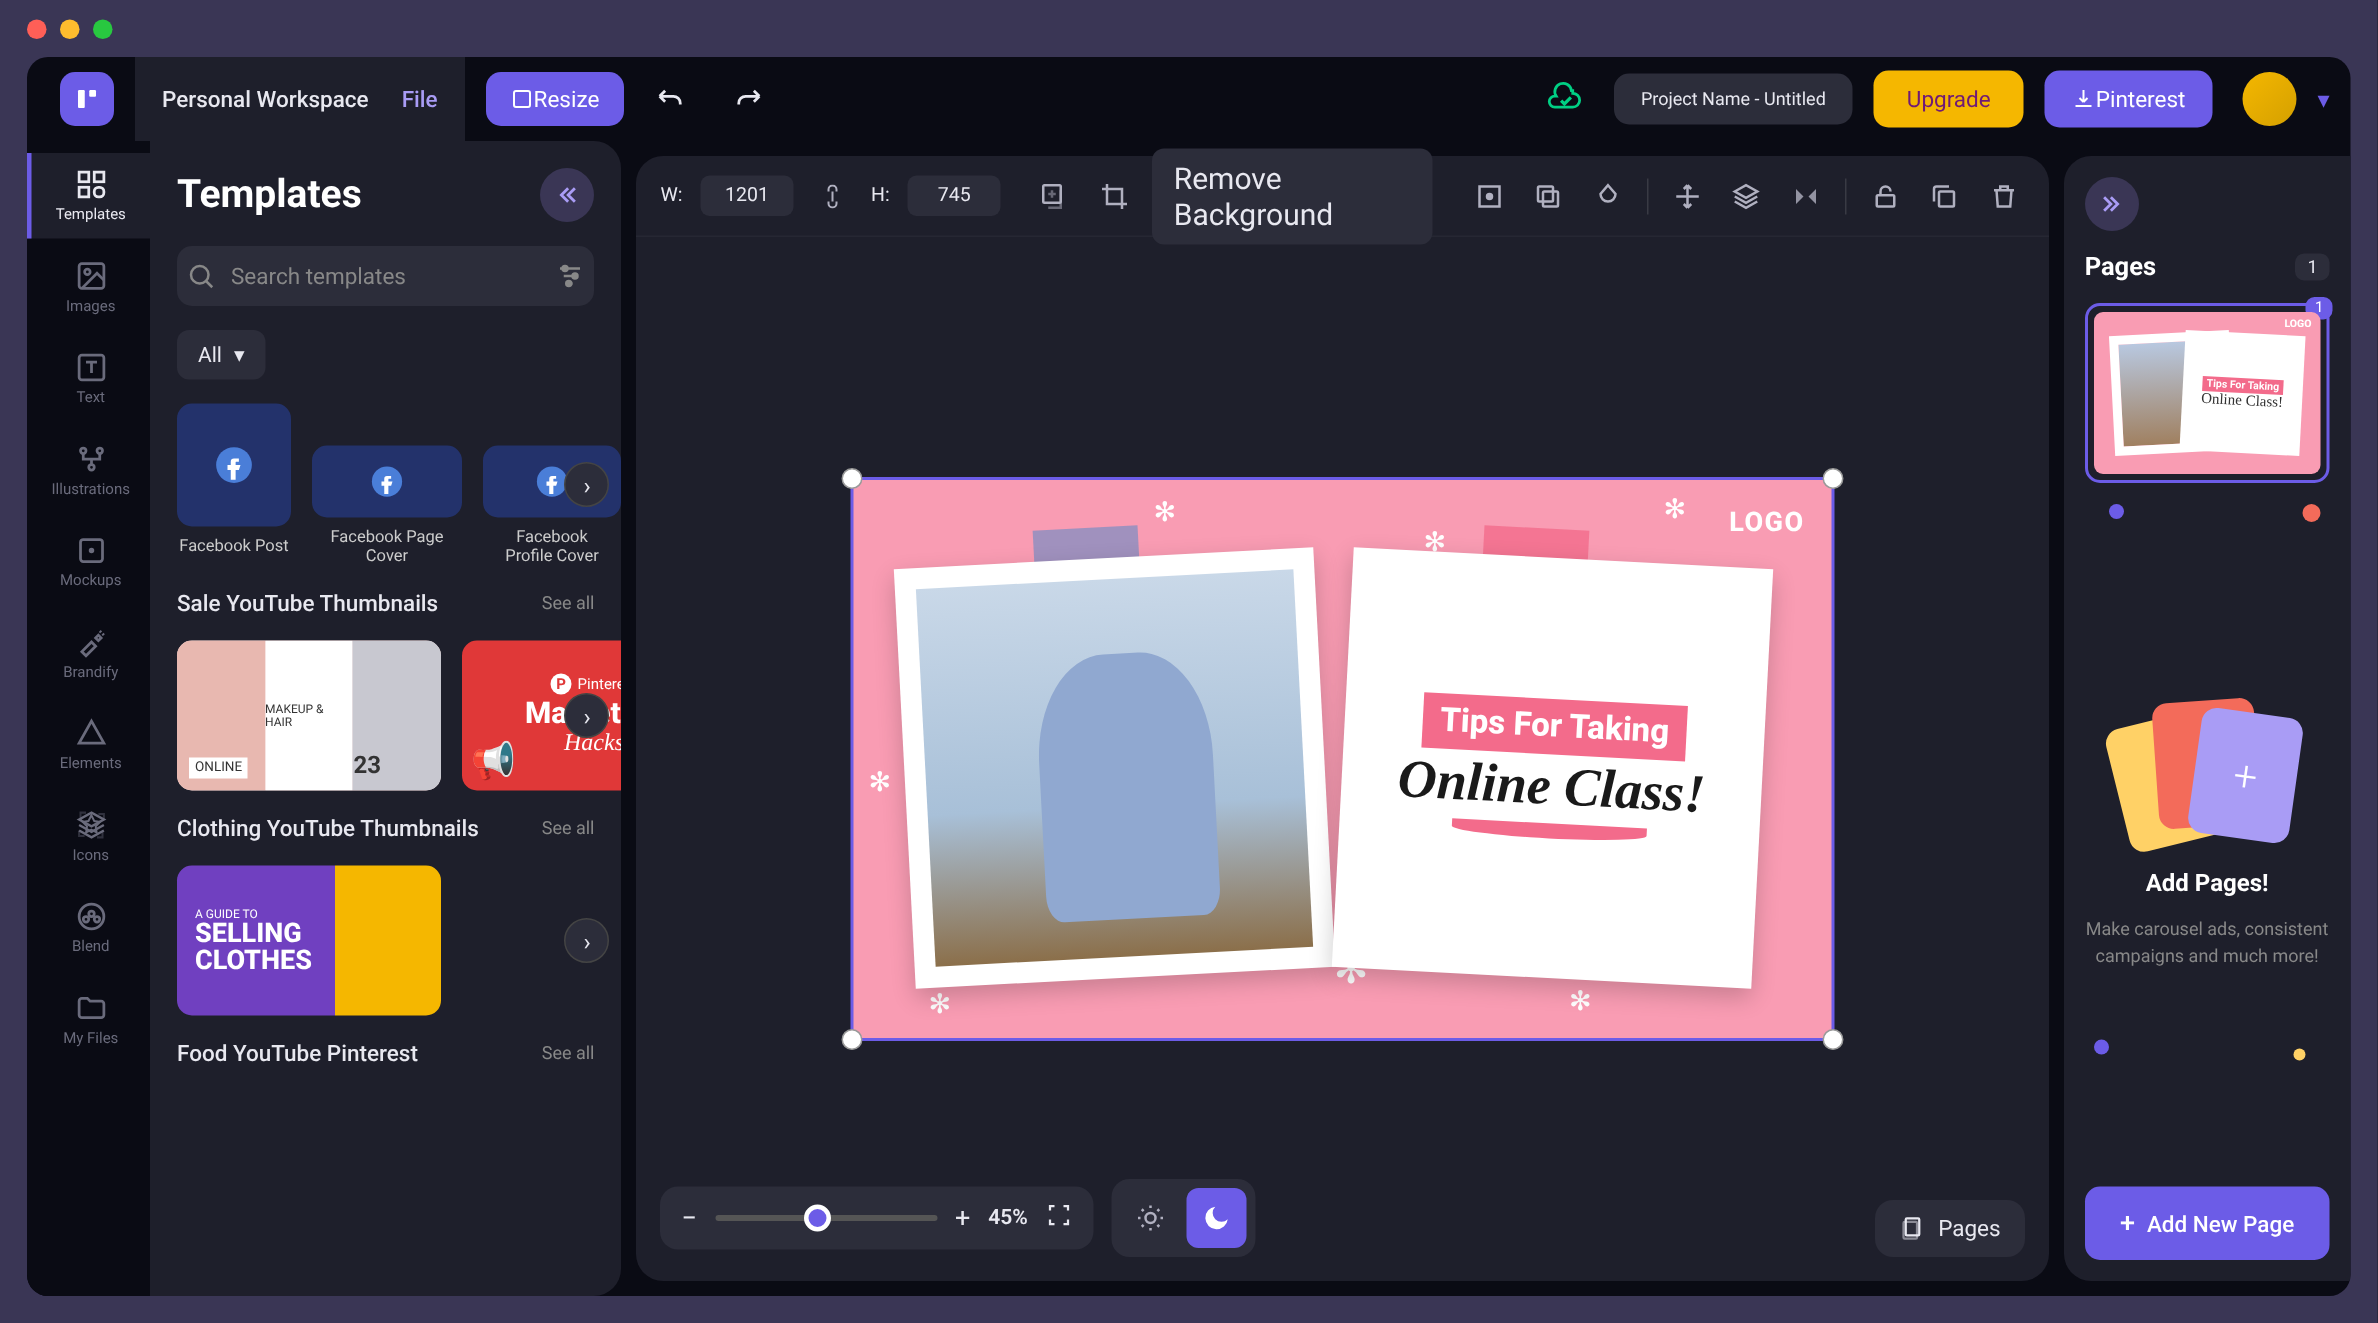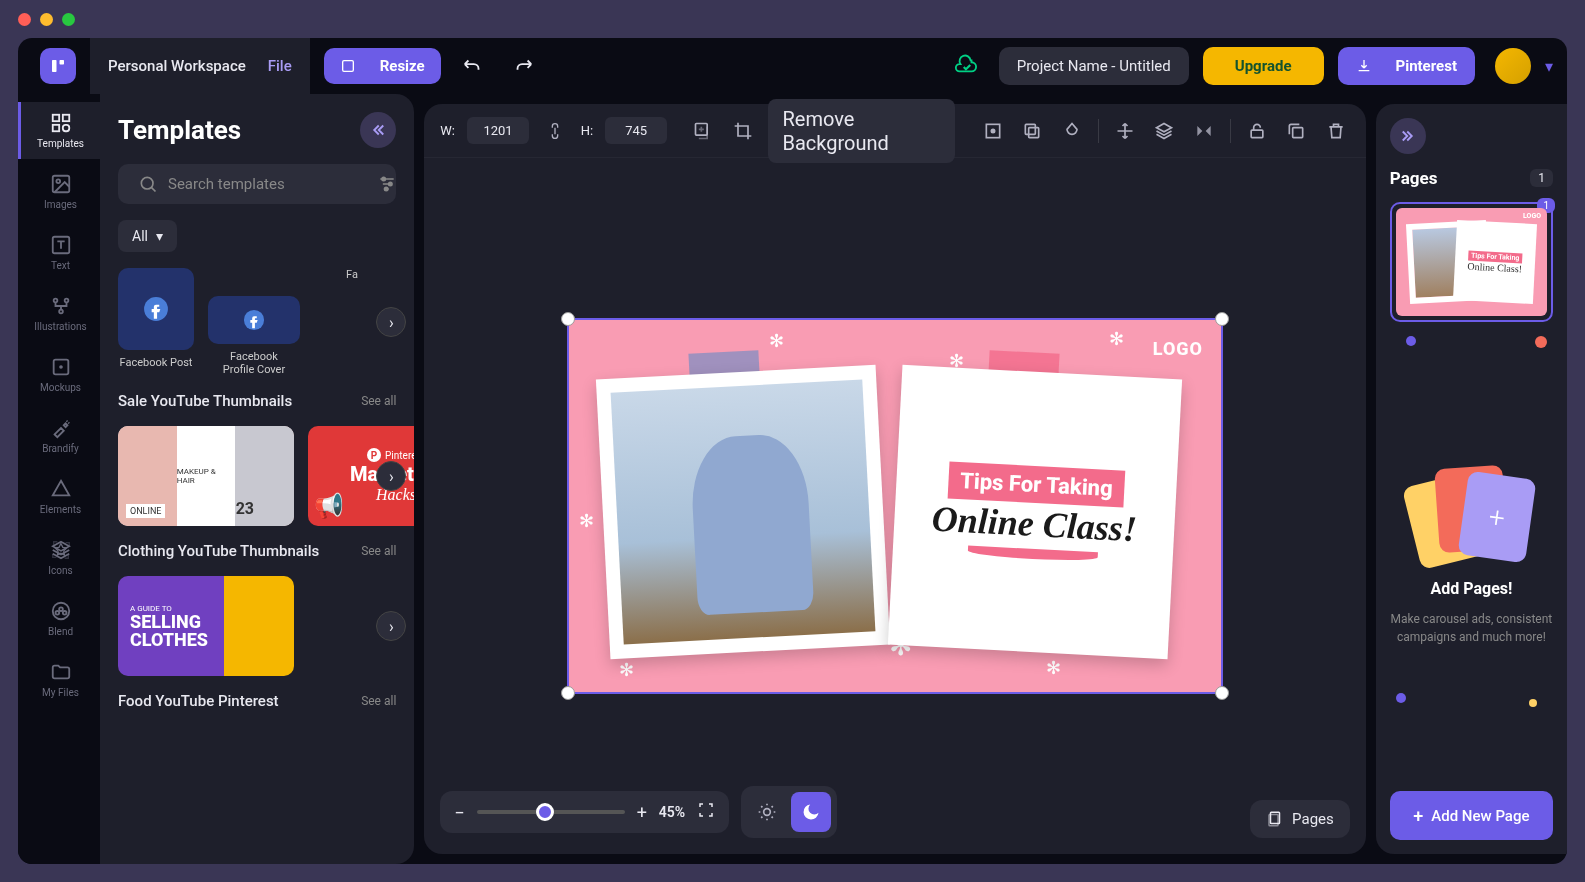--- a/index.html
+++ b/index.html
@@ -6,39 +6,39 @@
 body{background:#3a3655;width:1585px;height:882px;overflow:hidden}
 .titlebar{height:38px;display:flex;align-items:center;padding-left:18px;gap:9px}
 .titledot{width:13px;height:13px;border-radius:50%}
 .app{position:absolute;top:38px;left:18px;right:18px;bottom:18px;background:#0a0b14;border-radius:14px;overflow:hidden;display:flex;flex-direction:column}
 .topbar{height:56px;display:flex;align-items:center;padding:0 14px;gap:14px}
 .logo-box{width:36px;height:36px;background:#6c5ce7;border-radius:10px;display:flex;align-items:center;justify-content:center;margin-left:8px}
 .logo-box svg{width:18px;height:18px}
 .workspace-area{background:#1e1f2b;height:56px;display:flex;align-items:center;padding:0 18px;gap:22px;border-radius:0}
 .ws-name{color:#e8e8f0;font-size:15px;font-weight:500}
 .file-menu{color:#a99cf5;font-size:15px;font-weight:500;cursor:pointer}
-.btn{border:none;border-radius:10px;padding:9px 16px;font-size:15px;font-weight:700;cursor:pointer;display:flex;align-items:center;gap:24px}
+.btn{border:none;border-radius:10px;padding:9px 16px;font-size:15px;font-weight:400;cursor:pointer;display:flex;align-items:center;gap:0}
 .btn-resize{background:#6c5ce7;color:#fff}
-.btn-upgrade{background:#f5b700;color:#14532d;padding:10px 32px}
+.btn-upgrade{background:#f5b700;color:#701a75;padding:10px 22px}
 .btn-download{background:#6c5ce7;color:#fff;padding:10px 18px}
 .icon-btn{width:36px;height:36px;display:flex;align-items:center;justify-content:center;cursor:pointer;color:#e8e8f0;border-radius:8px}
-.project-label{background:#2c2d3a;color:#e8e8f0;padding:10px 18px;border-radius:10px;font-size:15px}
+.project-label{background:#2c2d3a;color:#e8e8f0;padding:10px 18px;border-radius:10px;font-size:12px}
 .avatar{width:36px;height:36px;border-radius:50%;background:linear-gradient(135deg,#f5b700,#d4a000);margin-left:6px}
 .chev-down{color:#6c5ce7;cursor:pointer}
 .main{flex:1;display:flex;overflow:hidden}
 .leftnav{width:82px;background:#0a0b14;display:flex;flex-direction:column;align-items:center;padding-top:8px;gap:4px}
 .navitem{width:82px;display:flex;flex-direction:column;align-items:center;gap:4px;padding:10px 0;cursor:pointer;color:#6a6b7c;border-left:3px solid transparent}
 .navitem.active{background:#1e1f2b;color:#e8e8f0;border-left-color:#6c5ce7}
 .navitem .nl{font-size:10px}
 .navitem svg{width:22px;height:22px}
 .panel{width:360px;background:#1e1f2b;border-radius:0 18px 18px 0;padding:18px;display:flex;flex-direction:column;gap:16px;overflow-y:auto}
 .panel-head{display:flex;align-items:center;justify-content:space-between}
 .panel-title{color:#fff;font-size:26px;font-weight:700}
 .collapse-btn{width:36px;height:36px;border-radius:50%;background:#3a3655;display:flex;align-items:center;justify-content:center;color:#a99cf5;cursor:pointer}
-.search-row{background:#2c2d3a;border-radius:10px;display:flex;align-items:center;padding:10px 20px;gap:10px}
+.search-row{background:#2c2d3a;border-radius:10px;display:flex;align-items:center;padding:10px 6px;gap:10px}
 .search-row input{flex:1;background:transparent;border:none;color:#e8e8f0;font-size:15px;outline:none}
 .search-row input::placeholder{color:#888}
 .chip{background:#2c2d3a;color:#e8e8f0;padding:8px 14px;border-radius:8px;display:inline-flex;align-items:flex-end;gap:8px;font-size:14px;cursor:pointer;align-self:flex-start}
 .preset-row{display:flex;gap:14px;position:relative}
 .preset{display:flex;flex-direction:column;align-items:center;gap:6px;cursor:pointer;flex-shrink:0}
 .preset-tile{width:76px;height:68px;background:#23326b;border-radius:10px;display:flex;align-items:center;justify-content:center}
 .preset-label{color:#ccc;font-size:11px;text-align:center;width:76px}
 .preset-tile.first{width:76px;height:82px}
 .section-row{display:flex;justify-content:space-between;align-items:center}
 .section-title{color:#e8e8f0;font-size:15px;font-weight:500}
@@ -269,20 +269,29 @@
         <div class="preset">
           <div class="preset-tile first">
               <svg width="26" height="26" viewBox="0 0 24 24" fill="#4a7ed8">
                 <circle cx="12" cy="12" r="11"></circle>
                 <path d="M14 8h-2a2 2 0 00-2 2v2H8v3h2v6h3v-6h2l1-3h-3v-1.5c0-.5.3-.5.8-.5H15V8z" fill="#fff"></path>
               </svg>
             </div>
           <div class="preset-label">Facebook Post</div>
         </div>
         <div class="preset">
+          <div class="preset-tile" style="width:100px;height:48px;margin-top:28px">
+              <svg width="22" height="22" viewBox="0 0 24 24" fill="#4a7ed8">
+                <circle cx="12" cy="12" r="11"></circle>
+                <path d="M14 8h-2a2 2 0 00-2 2v2H8v3h2v6h3v-6h2l1-3h-3v-1.5c0-.5.3-.5.8-.5H15V8z" fill="#fff"></path>
+              </svg>
+            </div>
+          <div class="preset-label">Facebook Page Cover</div>
+        </div>
+        <div class="preset">
           <div class="preset-tile" style="width:92px;height:48px;margin-top:28px">
               <svg width="22" height="22" viewBox="0 0 24 24" fill="#4a7ed8">
                 <circle cx="12" cy="12" r="11"></circle>
                 <path d="M14 8h-2a2 2 0 00-2 2v2H8v3h2v6h3v-6h2l1-3h-3v-1.5c0-.5.3-.5.8-.5H15V8z" fill="#fff"></path>
               </svg>
             </div>
           <div class="preset-label">Facebook Profile Cover</div>
         </div>
         <div class="preset">
 

